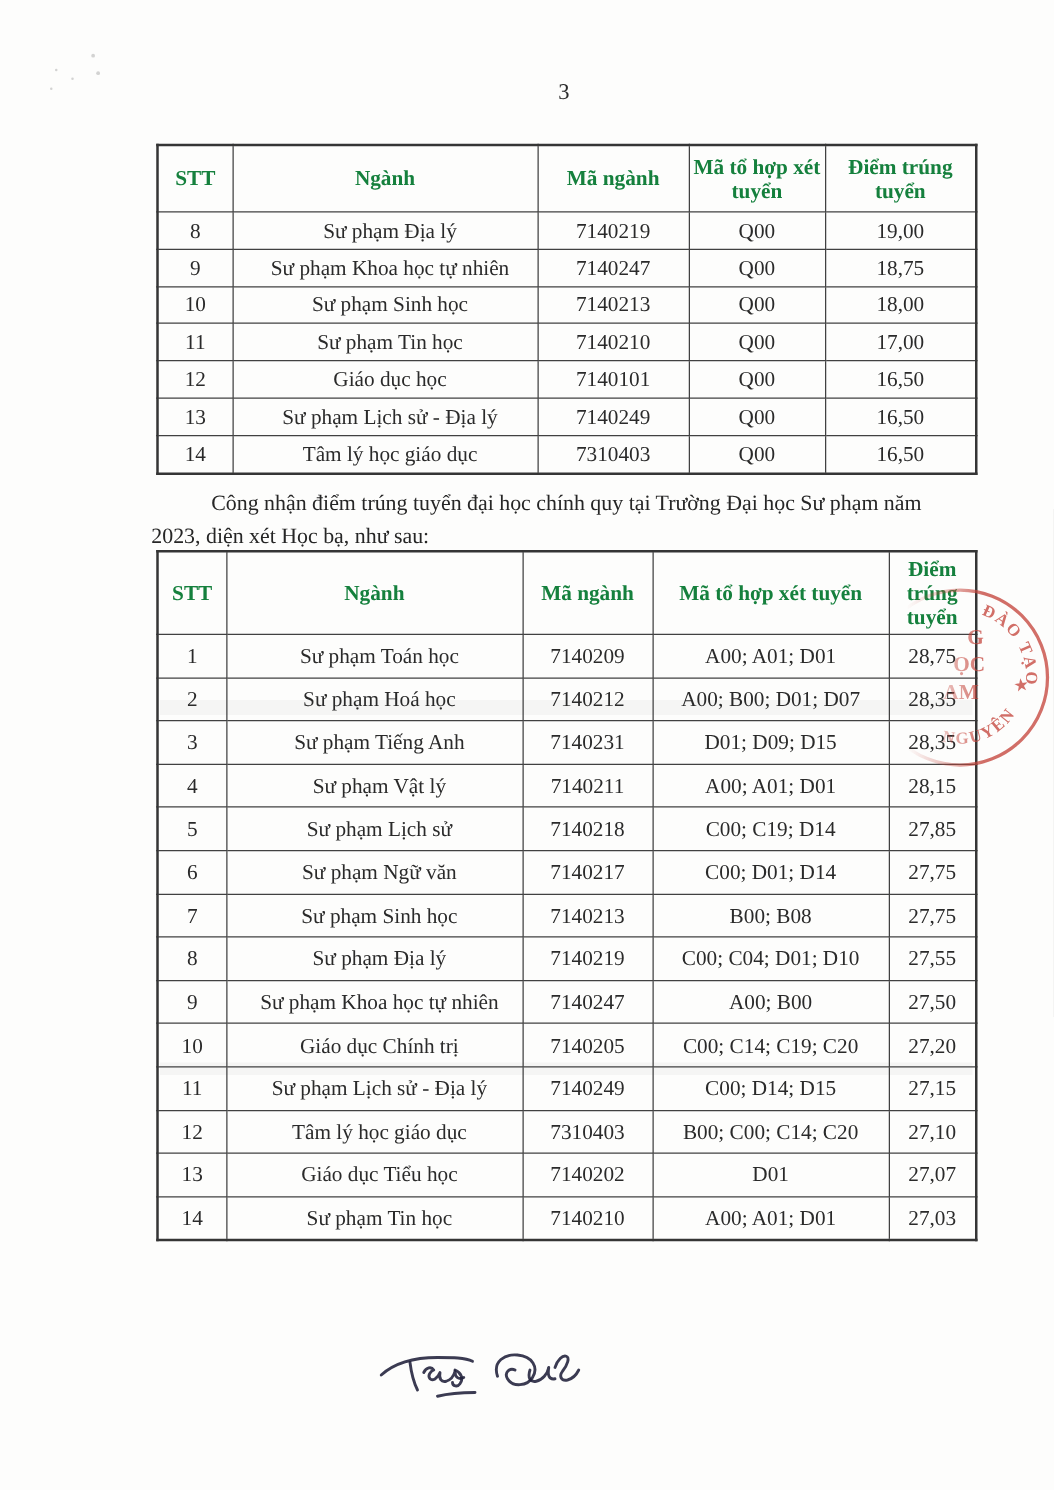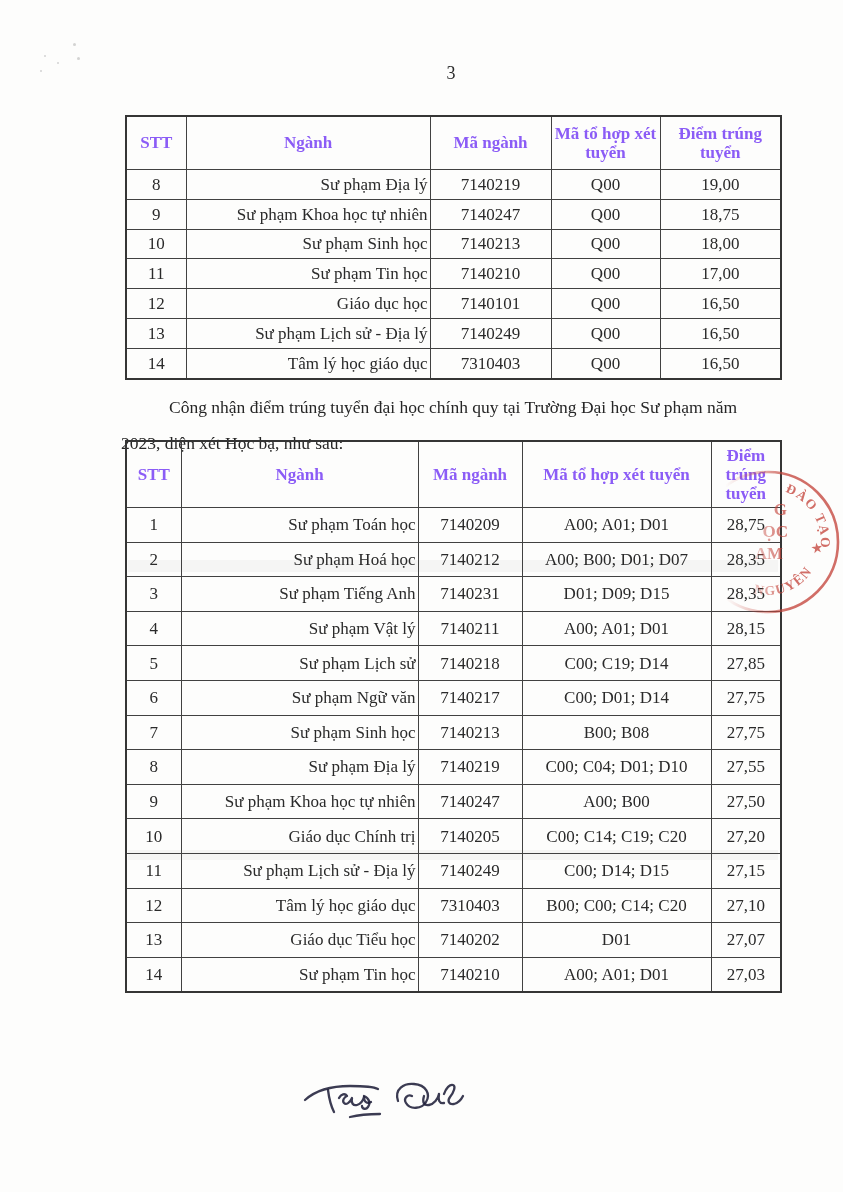--- a/index.html
+++ b/index.html
@@ -7,36 +7,36 @@
     position:relative;width:843px;height:1192px;margin:0 auto;
     background:#fdfdfc;overflow:hidden;
     font-family:"Liberation Serif","DejaVu Serif",serif;color:#262626;
   }
   .page-number{
     position:absolute;left:125px;top:63px;width:652px;
     text-align:center;font-size:18px;color:#2b2b2b;
   }
   .para{
     position:absolute;left:121px;top:389px;width:656px;margin:0;
-    font-size:17.5px;line-height:36px;text-indent:48px;color:#262626;
+    font-size:17.5px;line-height:26px;text-indent:48px;color:#262626;
   }
   table{border-collapse:collapse;table-layout:fixed;position:absolute;background:transparent;}
   th,td{
     border:1.8px solid #414141;text-align:center;vertical-align:middle;
     font-size:17px;line-height:1.12;padding:1px 2px;color:#2a2a2a;
     overflow:hidden;
   }
-  th{font-weight:bold;font-size:17px;color:#8b5cf6;margin-top:17px;}
+  th{font-weight:bold;font-size:17px;color:#15803d;margin-top:17px;}
   .t1{left:125px;top:115px;width:655px;border:2.2px solid #353535;}
   .t1 thead th{height:50px;}
   .t1 tbody td{height:26.8px;}
   .t2{left:125px;top:440px;width:655px;border:2.2px solid #353535;}
   .t2 thead th{height:63px;}
   .t2 tbody td{height:31.6px;}
-  td.c-nganh{text-align:right;padding-left:10px;}
+  td.c-nganh{text-align:center;padding-left:10px;}
   
   .speck{position:absolute;background:#8f8f8f;border-radius:50%;opacity:.38;}
   .band{position:absolute;background:rgba(110,110,110,.055);pointer-events:none;}
   
   .signature{position:absolute;left:298px;top:1076px;}
   .signature path{fill:none;stroke:#20203a;stroke-width:2.3;stroke-linecap:round;stroke-linejoin:round;opacity:.88;}
   
   .stamp{
     position:absolute;left:692px;top:462px;width:152px;height:164px;opacity:.82;
     -webkit-mask-image:linear-gradient(90deg,transparent 22%,rgba(0,0,0,.45) 44%,rgba(0,0,0,.95) 62%);

